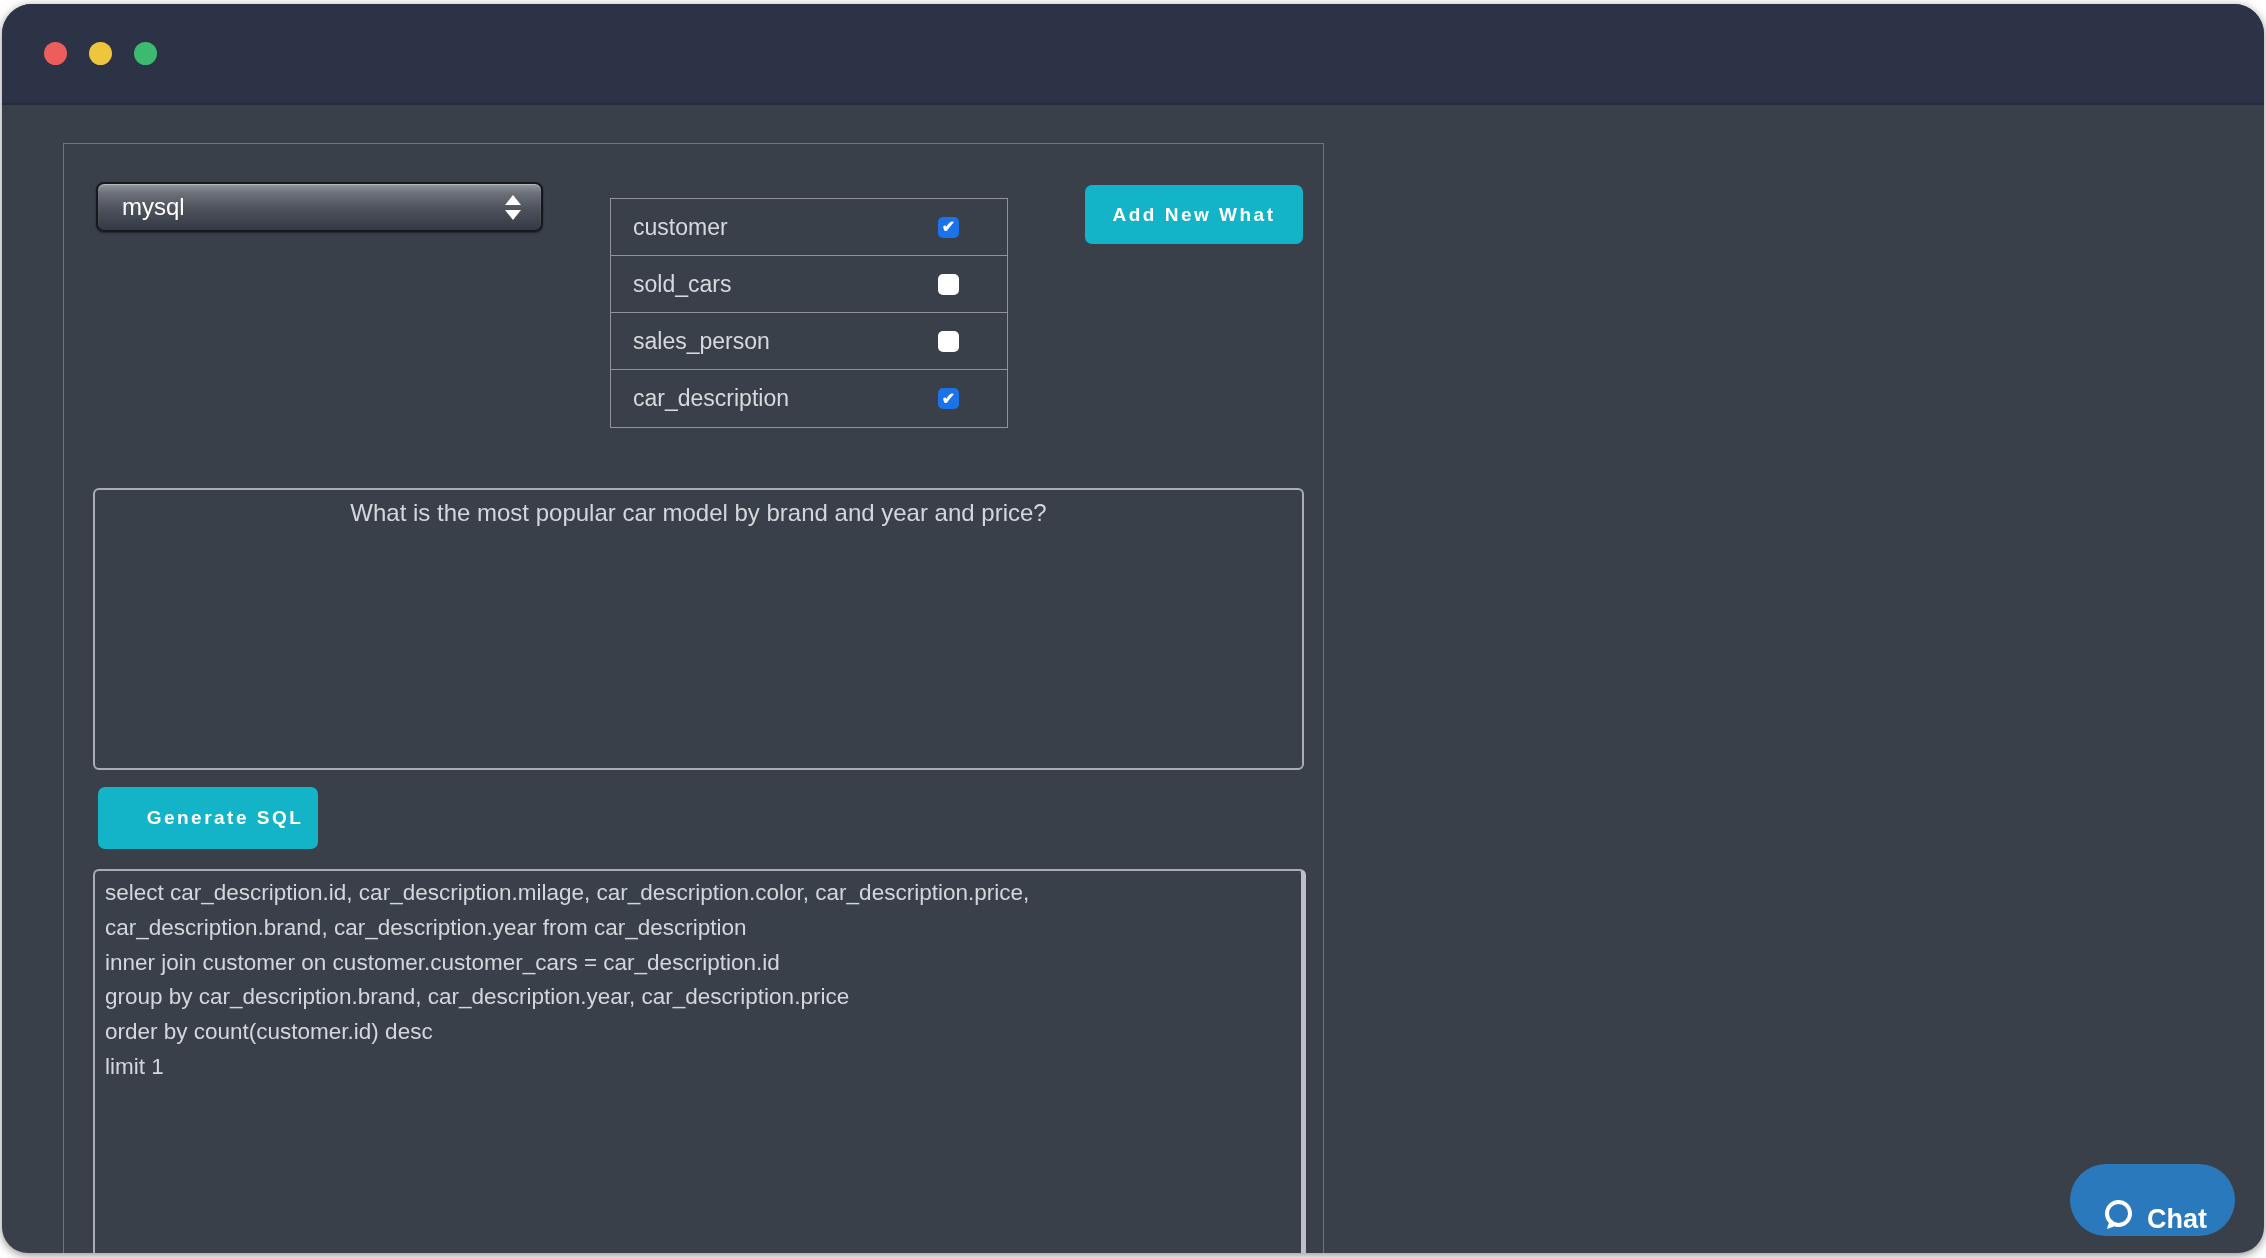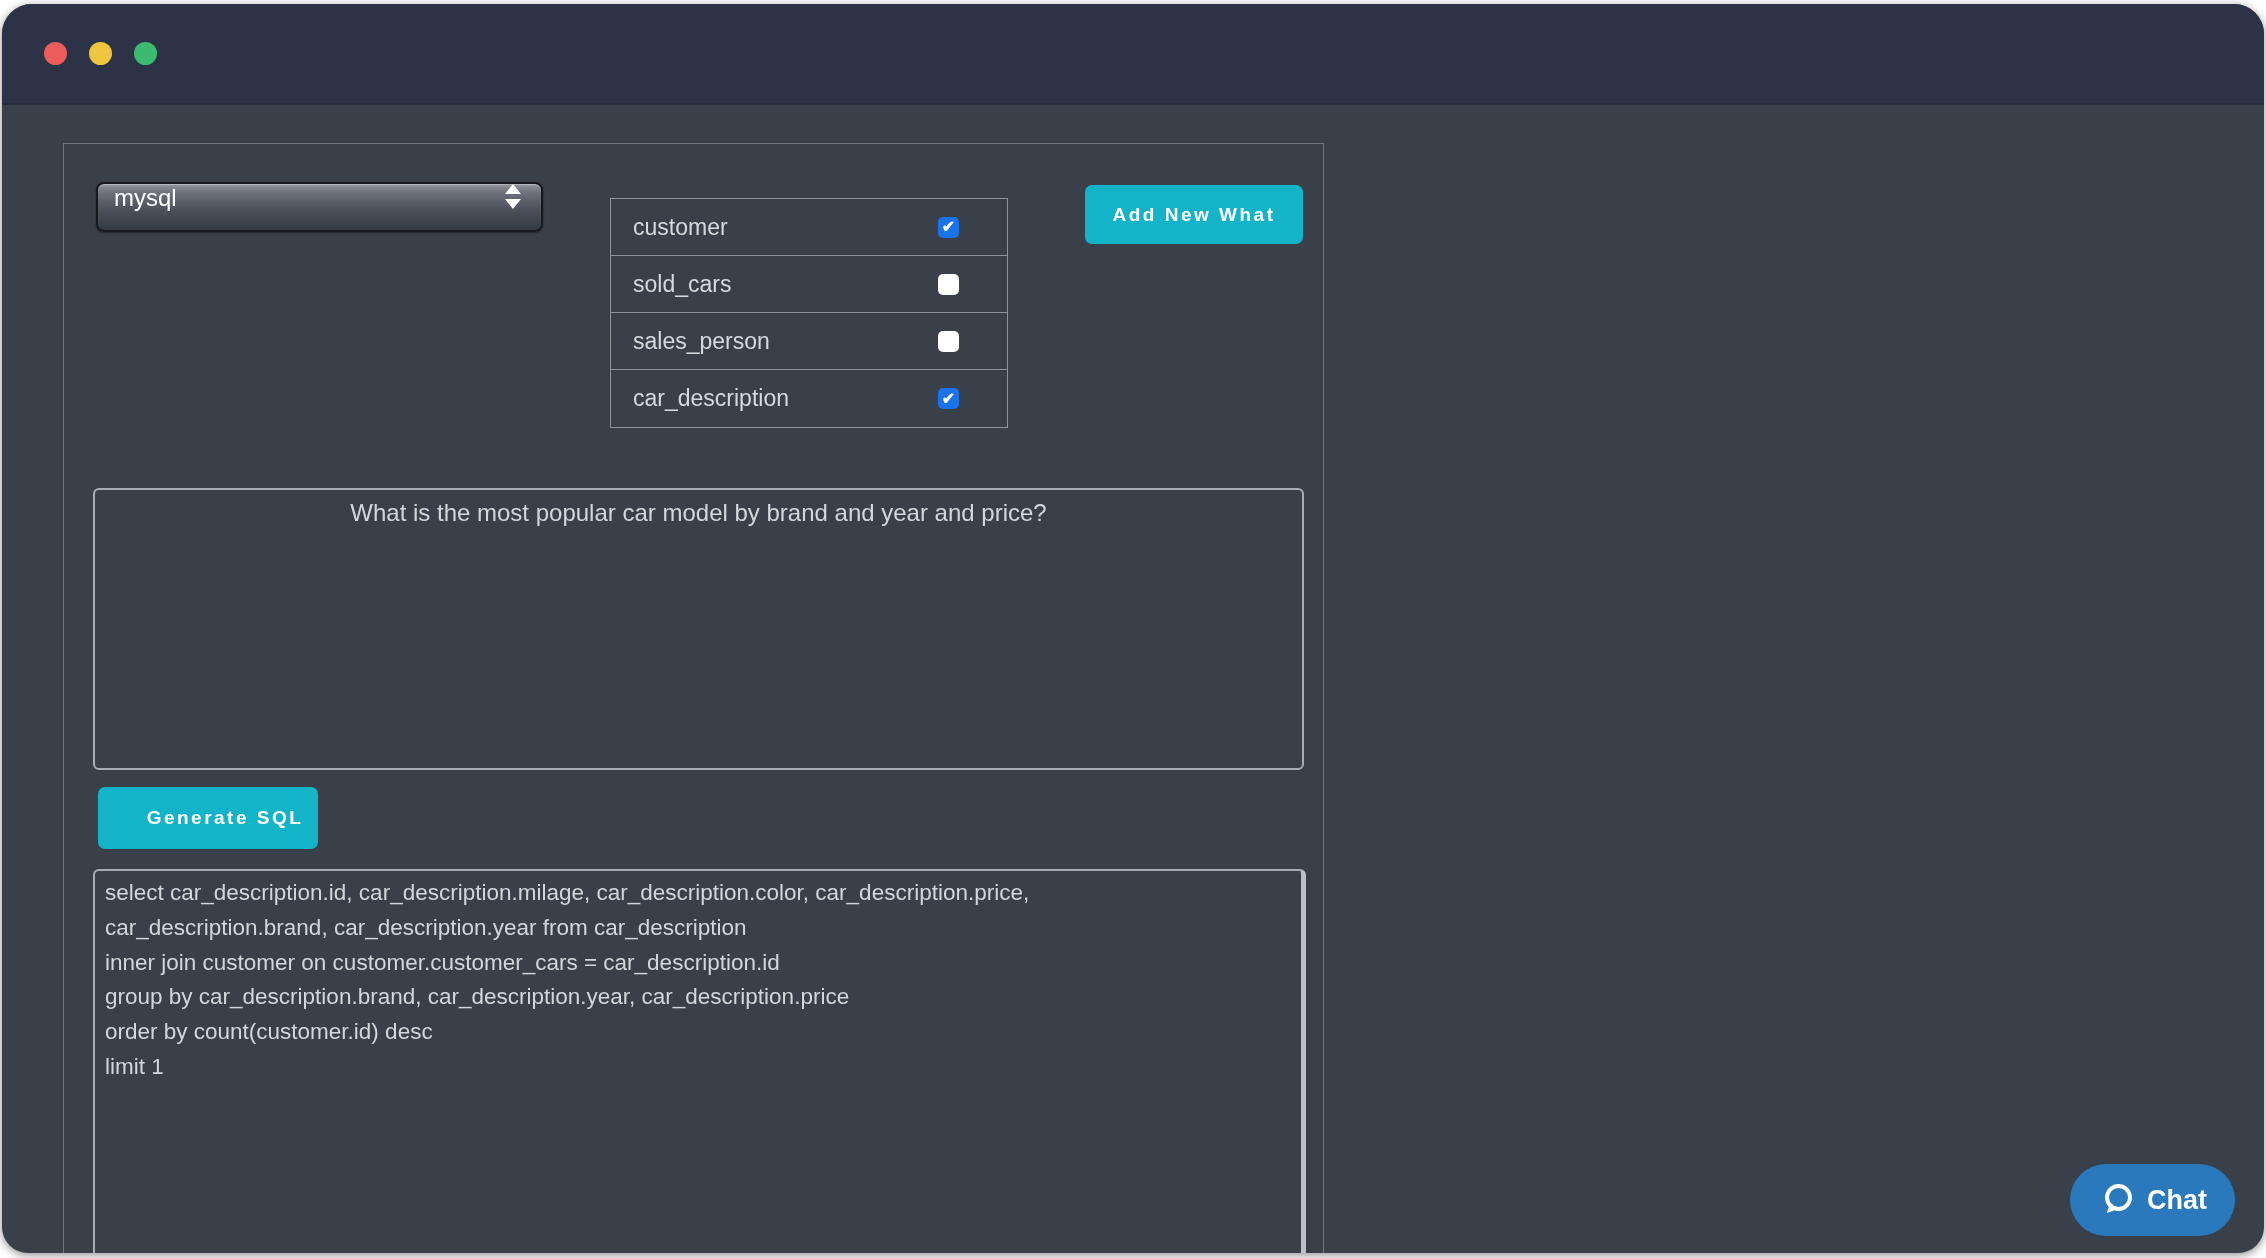--- a/index.html
+++ b/index.html
@@ -34,23 +34,23 @@
     border:1px solid #6f747c;border-bottom:none;
     background:transparent;
   }
 
   
   .db-select{
     position:absolute;left:32px;top:38px;width:447px;height:50px;
     border-radius:8px;border:2px solid #16181e;
     background:linear-gradient(180deg,#92969e 0%,#6b7079 20%,#4c515b 55%,#343a44 100%);
     box-shadow:inset 0 1px 1px rgba(255,255,255,.35),0 1px 2px rgba(0,0,0,.45);
-    display:flex;align-items:flex-start;
+    display:flex;align-items:center;
     color:#ffffff;font-size:24px;
-    padding:0 14px 0 16px;cursor:default;
+    padding:0 14px 0 24px;cursor:default;
   }
   .spinners{margin-left:auto;display:flex;flex-direction:column;gap:5px;align-items:center;padding-right:6px;}
   .arrow-up{width:0;height:0;border-left:8px solid transparent;border-right:8px solid transparent;border-bottom:10px solid #ffffff;}
   .arrow-down{width:0;height:0;border-left:8px solid transparent;border-right:8px solid transparent;border-top:10px solid #ffffff;}
 
   
   .table-list{
     position:absolute;left:546px;top:36px;width:398px;
     border:1px solid #8f949c;
     margin-top:18px;
@@ -104,21 +104,21 @@
     font-size:22.5px;line-height:34.8px;
     padding:5px 10px;
   }
 
   
   .chat-btn{
     position:absolute;left:2068px;top:1160px;width:165px;height:72px;
     border:none;border-radius:36px;background:#2a79bd;
     color:#ffffff;font-family:"Liberation Sans",sans-serif;
     font-weight:bold;font-size:27px;
-    display:flex;align-items:center;justify-content:center;gap:11px;
+    display:flex;align-items:flex-end;justify-content:center;gap:11px;
     cursor:pointer;
   }
 </style>
 </head>
 <body>
 
 <div class="window">
 
   <div class="titlebar">
       <span class="light" style="background: rgb(238, 93, 93);"></span>

